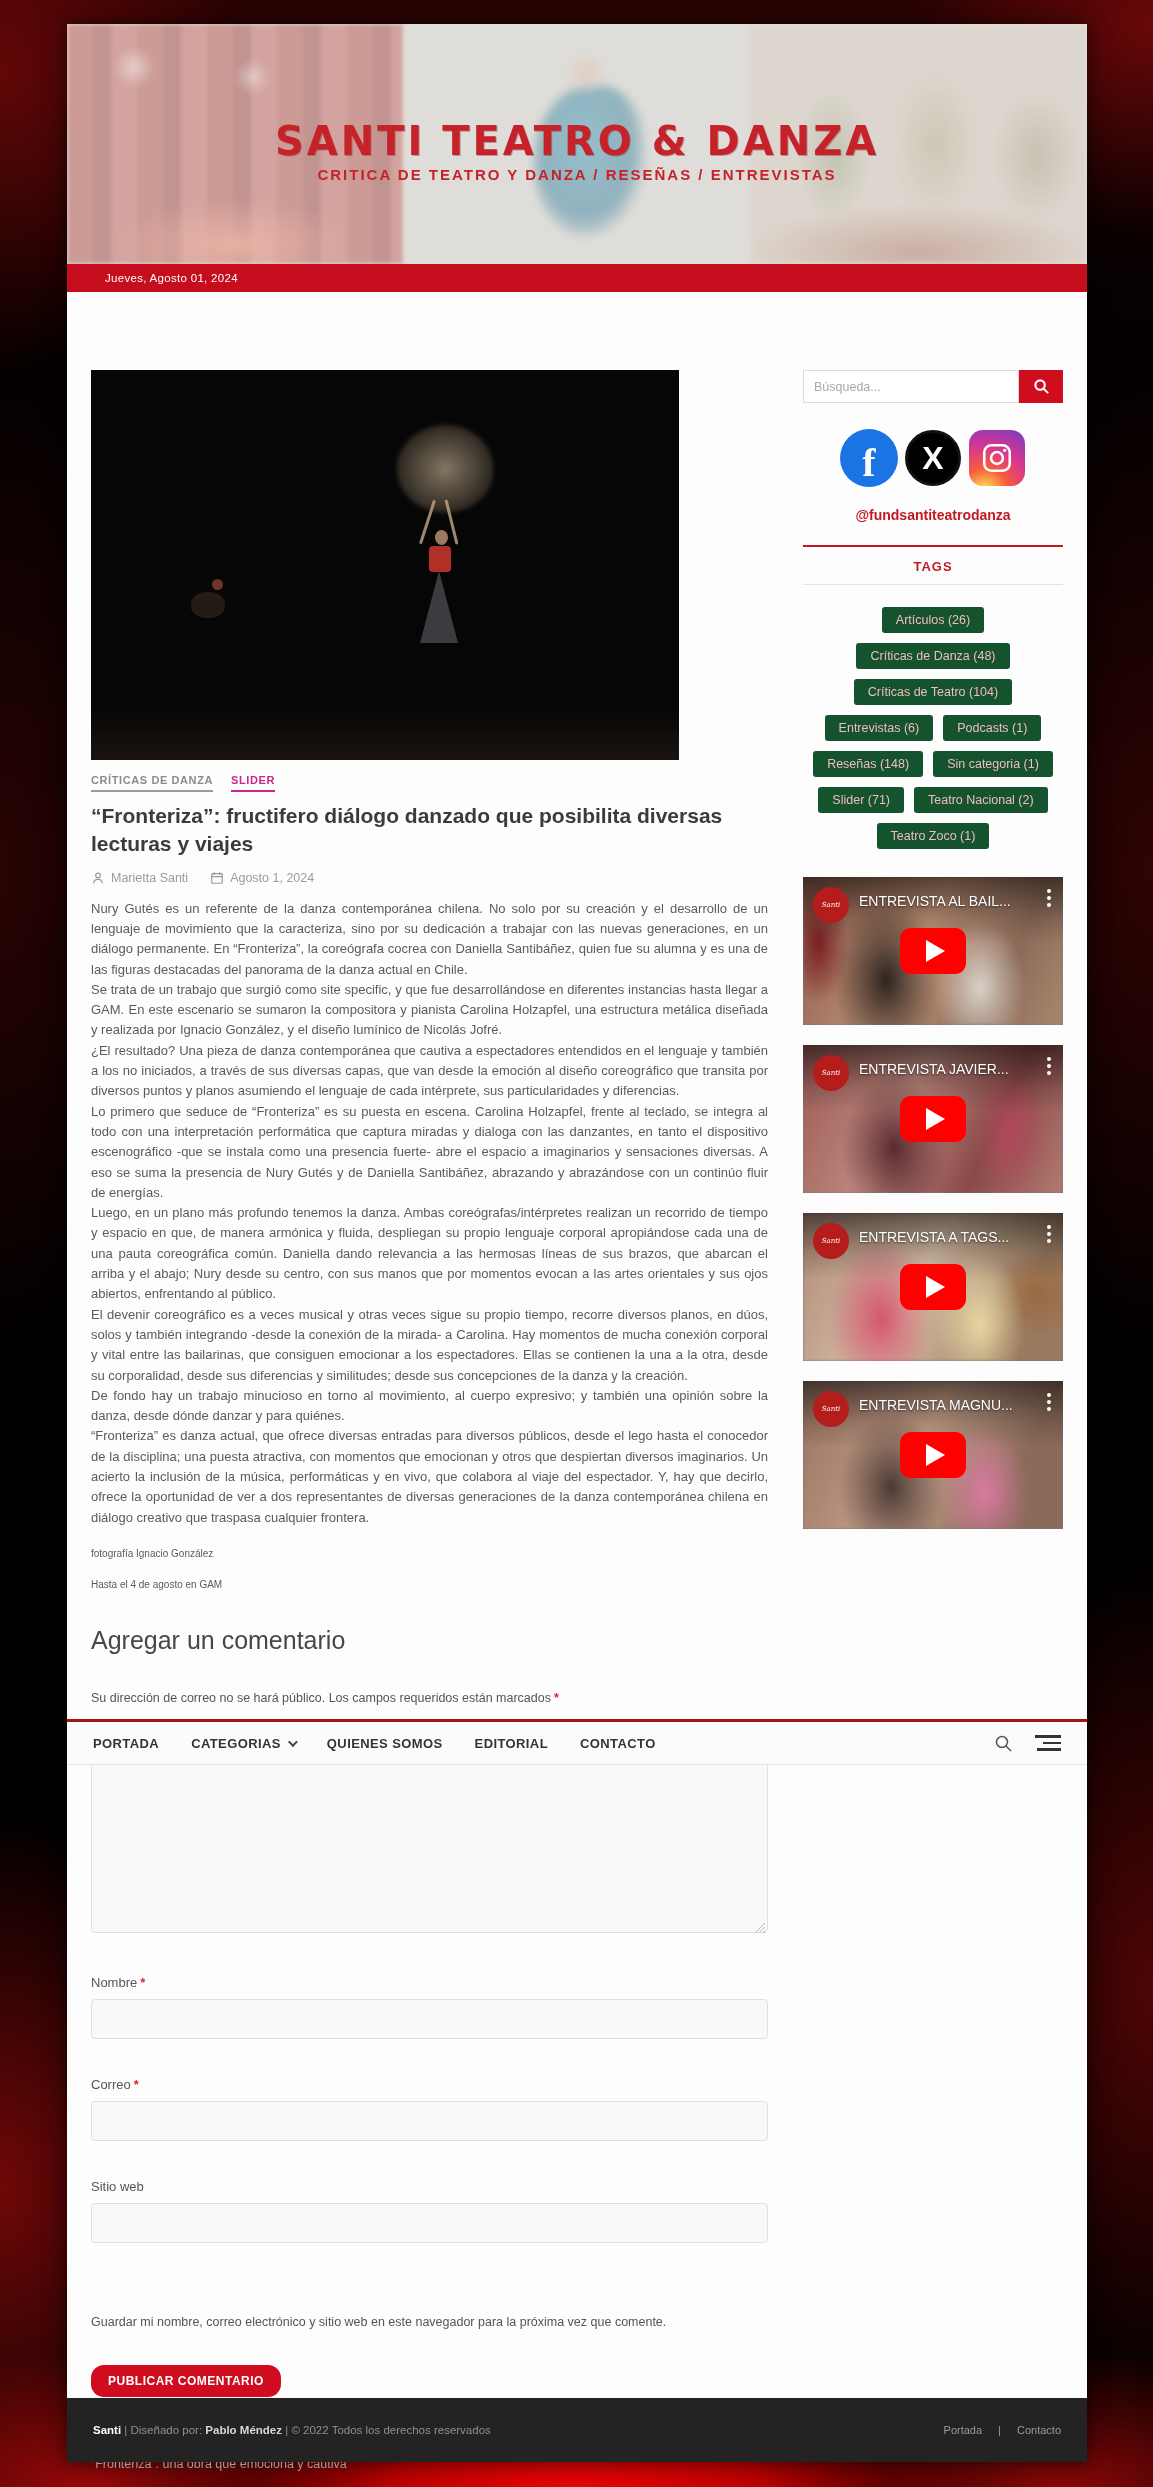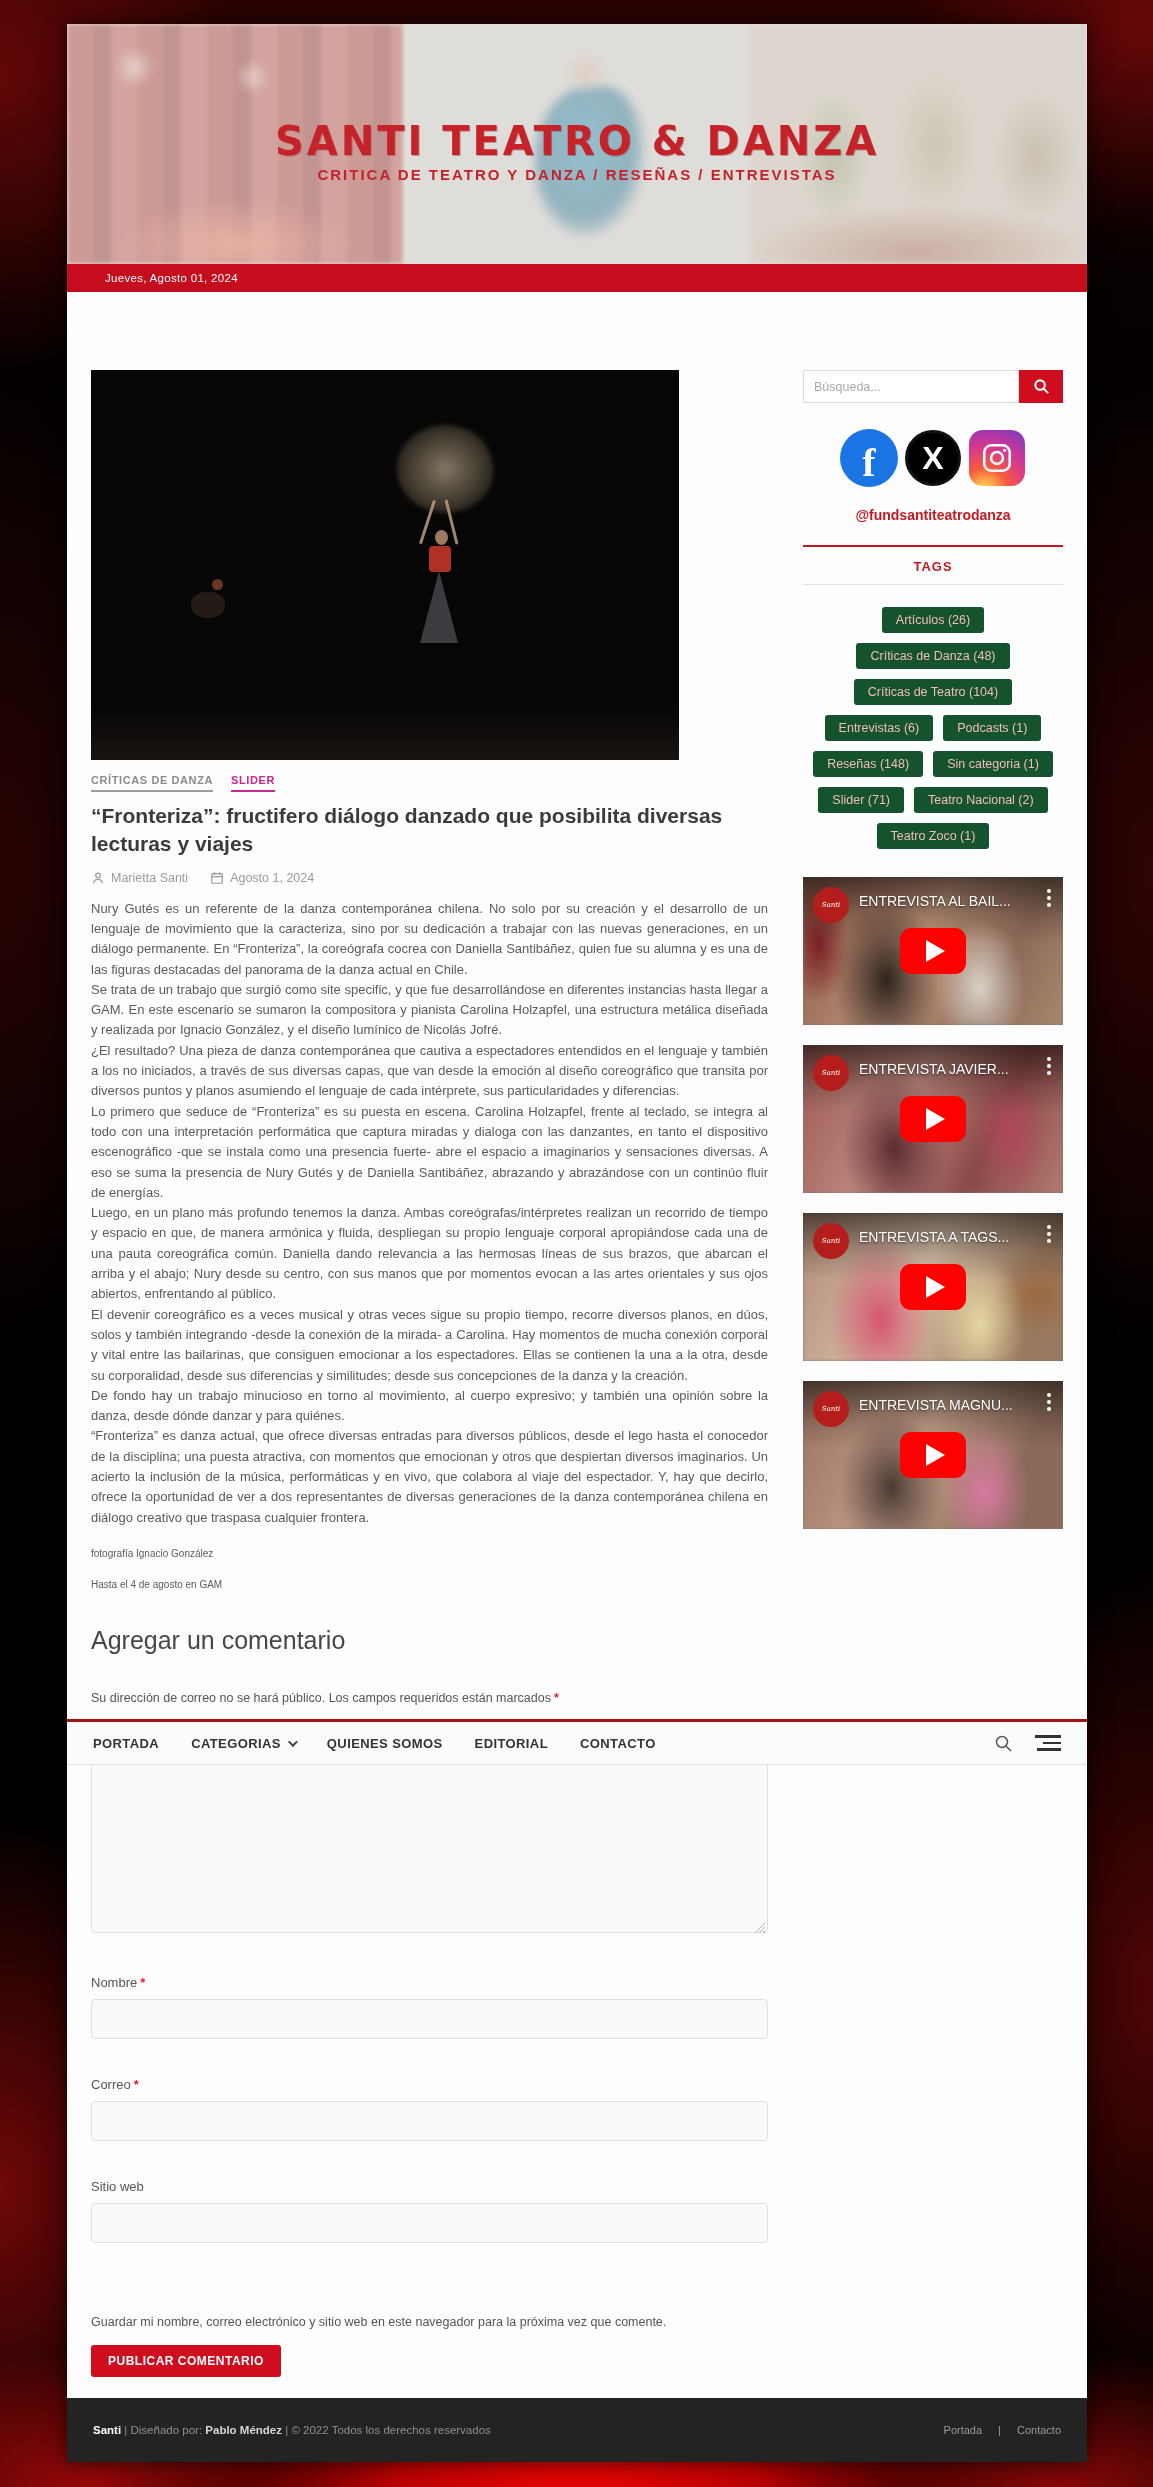--- a/index.html
+++ b/index.html
@@ -110,22 +110,22 @@
   .ta-wrap{ position:relative; margin-top:8px; width:677px; }
   textarea.cf-ta{ width:677px; height:187px; background:#f9f9f9; border:1px solid #e0e0e0; border-radius:4px; resize:none; }
   .resize-handle{ position:absolute; right:3px; bottom:4px; width:11px; height:11px;
     background:repeating-linear-gradient(135deg, transparent 0 2px, #b9b9b9 2px 3px);
     clip-path:polygon(100% 0, 100% 100%, 0 100%); }
   .fgroup{ margin-top:36px; }
   .fgroup label{ font-size:13px; color:#555; }
   .fgroup input{ display:block; margin-top:8px; width:677px; height:40px; background:#f9f9f9;
     border:1px solid #e0e0e0; border-radius:4px; padding:0 10px; font-size:13px; color:#444; }
   .save-note{ margin-top:72px; font-size:12.5px; color:#555; }
-  .publish-btn{ margin-top:16px; display:inline-block; background:#d00d1f; color:#fff; border:none;
-    font-size:12px; font-weight:bold; letter-spacing:.5px; padding:9px 17px; border-radius:3px; cursor:pointer;
+  .publish-btn{ margin-top:36px; display:inline-block; background:#d00d1f; color:#fff; border:none;
+    font-size:12px; font-weight:bold; letter-spacing:.5px; padding:9px 17px; border-radius:13px; cursor:pointer;
     font-family:"Liberation Sans", sans-serif;text-align:center; }
 
   .prevnav{ margin-top:34px; }
   .prev-label{ color:#c31a22; font-size:13.5px; font-weight:bold; text-decoration:none; }
   .prev-title{ margin-top:8px; color:#9b9b9b; font-size:12.5px; }
 
   
   .sidebar{ position:absolute; left:736px; top:346px; width:260px; }
   .search-row{ display:flex; }
   .search-row input{ width:216px; height:33px; border:1px solid #dcdcdc; background:#fff; padding:0 10px;

